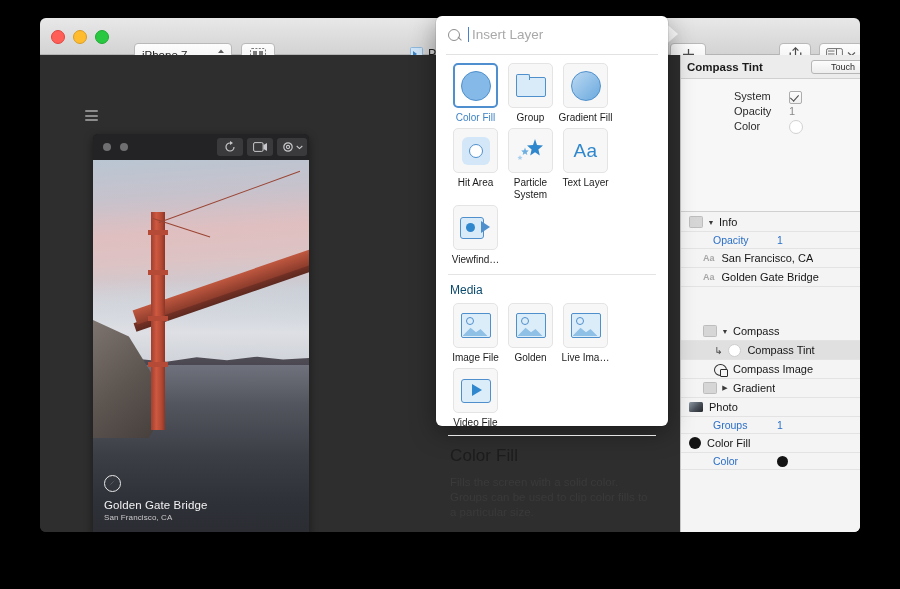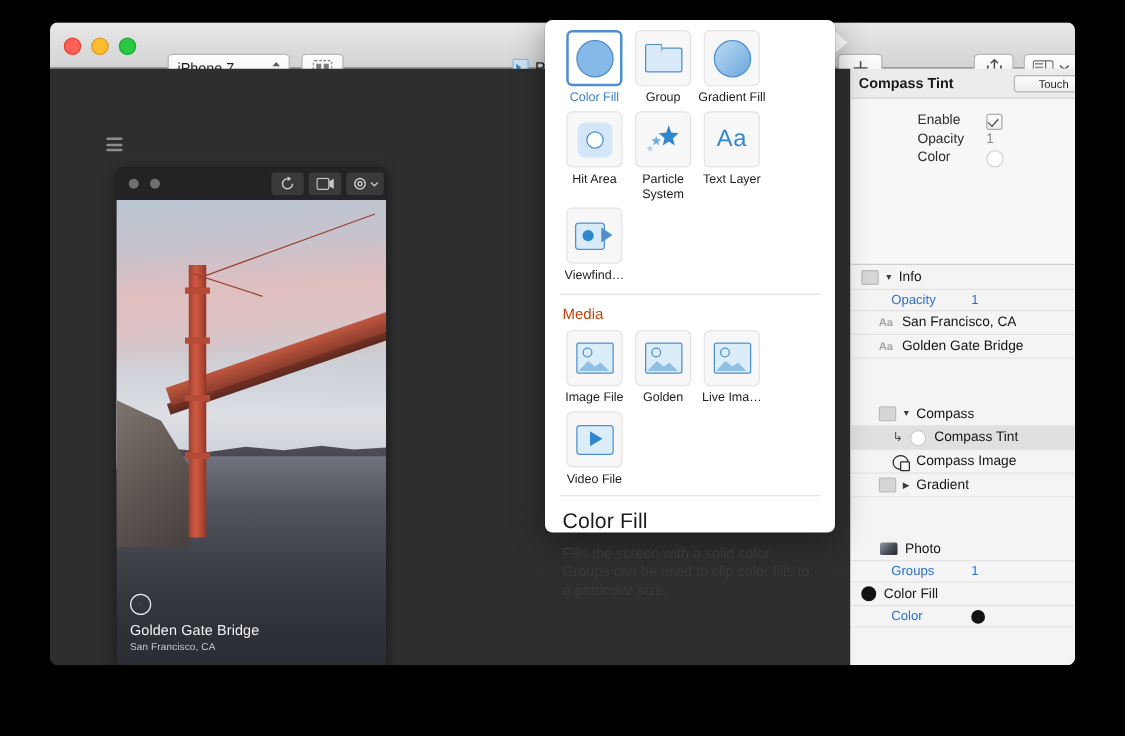--- a/index.html
+++ b/index.html
@@ -194,21 +194,21 @@
   .ic-view .lens{position:absolute;left:6px;top:7px;width:9px;height:9px;border-radius:50%;background:#2f87cd;z-index:2;}
   .ic-pic{width:30px;height:25px;position:relative;}
   .ic-pic:before{content:"";position:absolute;left:0;top:0;width:28px;height:23px;border:1.6px solid #4f90cc;border-radius:2px;background:#dcedfa;}
   .ic-pic .sun{position:absolute;left:5px;top:4px;width:6px;height:6px;border-radius:50%;border:1.4px solid #4f90cc;z-index:2;}
   .ic-pic .mt{position:absolute;left:2px;bottom:2px;width:25px;height:12px;
     background:#8fc0e6;clip-path:polygon(0% 100%,32% 32%,54% 68%,72% 42%,100% 100%);z-index:2;}
   .ic-play{width:30px;height:24px;position:relative;}
   .ic-play:before{content:"";position:absolute;left:0;top:0;width:28px;height:22px;border:1.6px solid #4f90cc;border-radius:3px;background:#dcedfa;}
   .ic-play:after{content:"";position:absolute;left:11px;top:5px;border-left:10px solid #2f87cd;border-top:6px solid transparent;border-bottom:6px solid transparent;}
 
-  .sechead{font-size:12px;color:#c2410c;padding:8px 0 6px 14px;}
+  .sechead{font-size:12px;color:#0c4a6e;padding:8px 0 6px 14px;}
   .divider{height:1px;background:#e4e4e4;margin:4px 12px 0 12px;}
   .detail{padding:10px 14px 0 14px;}
   .detail h2{margin:0;font-size:17px;font-weight:normal;color:#1c1c1c;letter-spacing:.1px;}
   .detail p{margin:9px 0 0 0;font-size:11.5px;line-height:15px;color:#3a3a3a;}
 </style>
 </head>
 <body>
 
 <div class="stage">
 
@@ -336,21 +336,21 @@
     </div>
 
     <div class="inspector">
       <div class="insp-head">
         <span class="insp-title">Compass Tint</span>
         <span class="touchbtn">Touch</span>
       </div>
 
       <div class="insp-body">
         <div class="prop-row">
-          <span class="prop-label">Enable</span>
+          <span class="prop-label">System</span>
           <span class="chk"></span>
         </div>
         <div class="prop-row">
           <span class="prop-label">Opacity</span>
           <span class="prop-val">1</span>
         </div>
         <div class="prop-row">
           <span class="prop-label">Color</span>
           <span class="swatch"></span>
         </div>
@@ -395,21 +395,21 @@
           <span class="tw-img"></span>
           <span class="tlabel">Compass Image</span>
         </div>
 
         <div class="trow" style="padding-left:22px;gap:5px;">
           <span class="tw-folder"></span>
           <span class="tw-disc">▶</span>
           <span class="tlabel">Gradient</span>
         </div>
 
-        <div class="trow" style="padding-left:23px;gap:6px;margin-top:32px;">
+        <div class="trow" style="padding-left:8px;gap:6px;">
           <span class="tw-photo"></span>
           <span class="tlabel">Photo</span>
         </div>
 
         <div class="prow">
           <span class="pname">Groups</span>
           <span class="pvalue">1</span>
         </div>
 
         <div class="trow" style="padding-left:8px;gap:6px;">
@@ -422,20 +422,25 @@
           <span class="pdot"></span>
         </div>
 
       </div>
     </div>
   </div>
 
   <div class="pop-arrow"></div>
   <div class="popover">
 
+    <div class="searchrow">
+      <span class="s-icon"></span>
+      <span class="s-caret"></span>
+      <span class="s-ph">Insert Layer</span>
+    </div>
 
     <div class="grid">
       <div class="cell sel">
         <div class="tile">
             <span class="ic-circle"></span>
           </div>
         <div class="cellname">Color Fill</div>
       </div>
       <div class="cell">
         <div class="tile">

